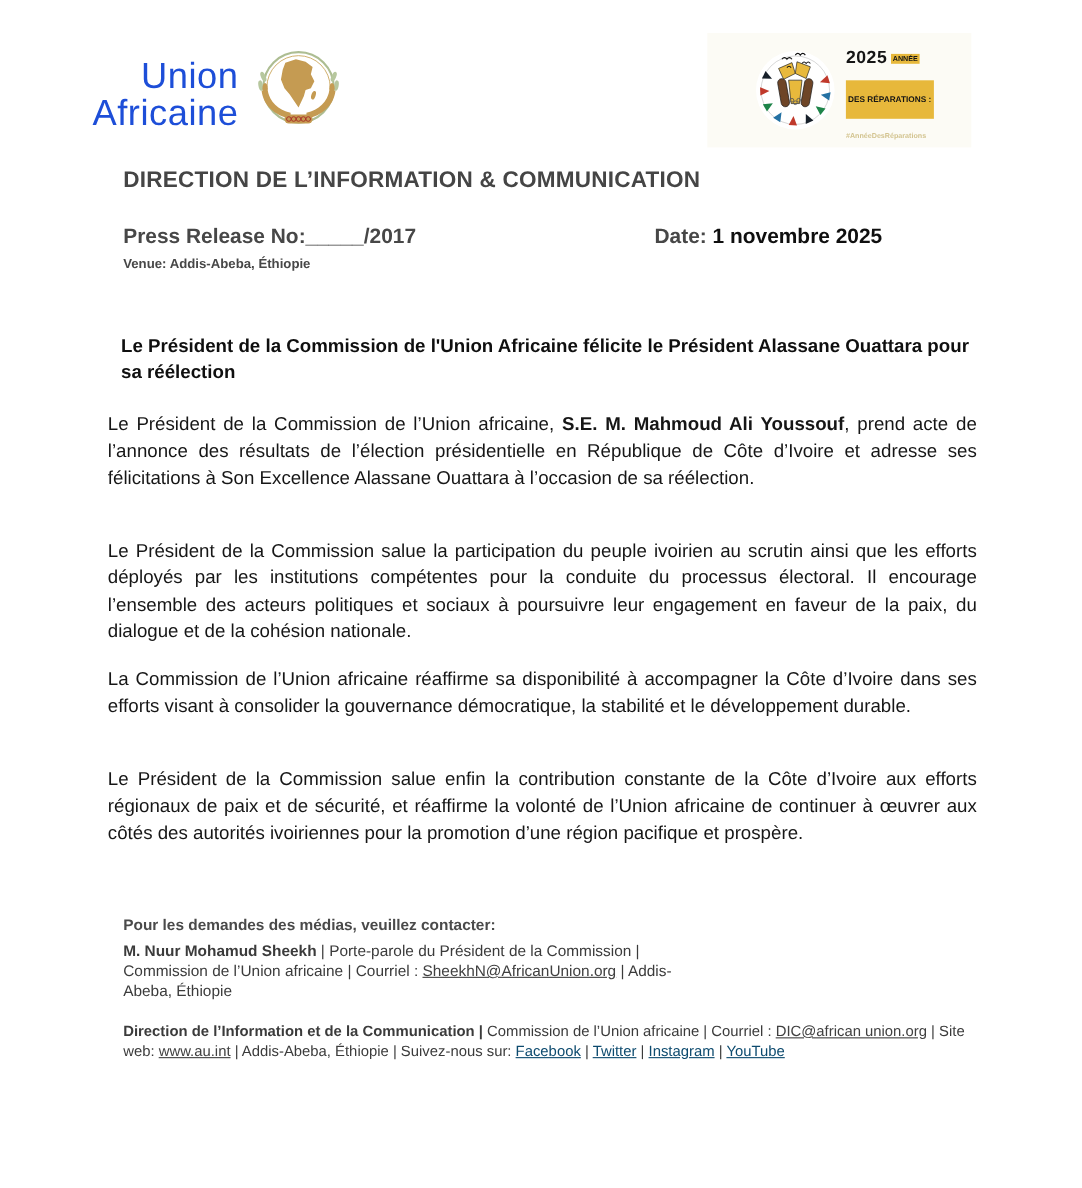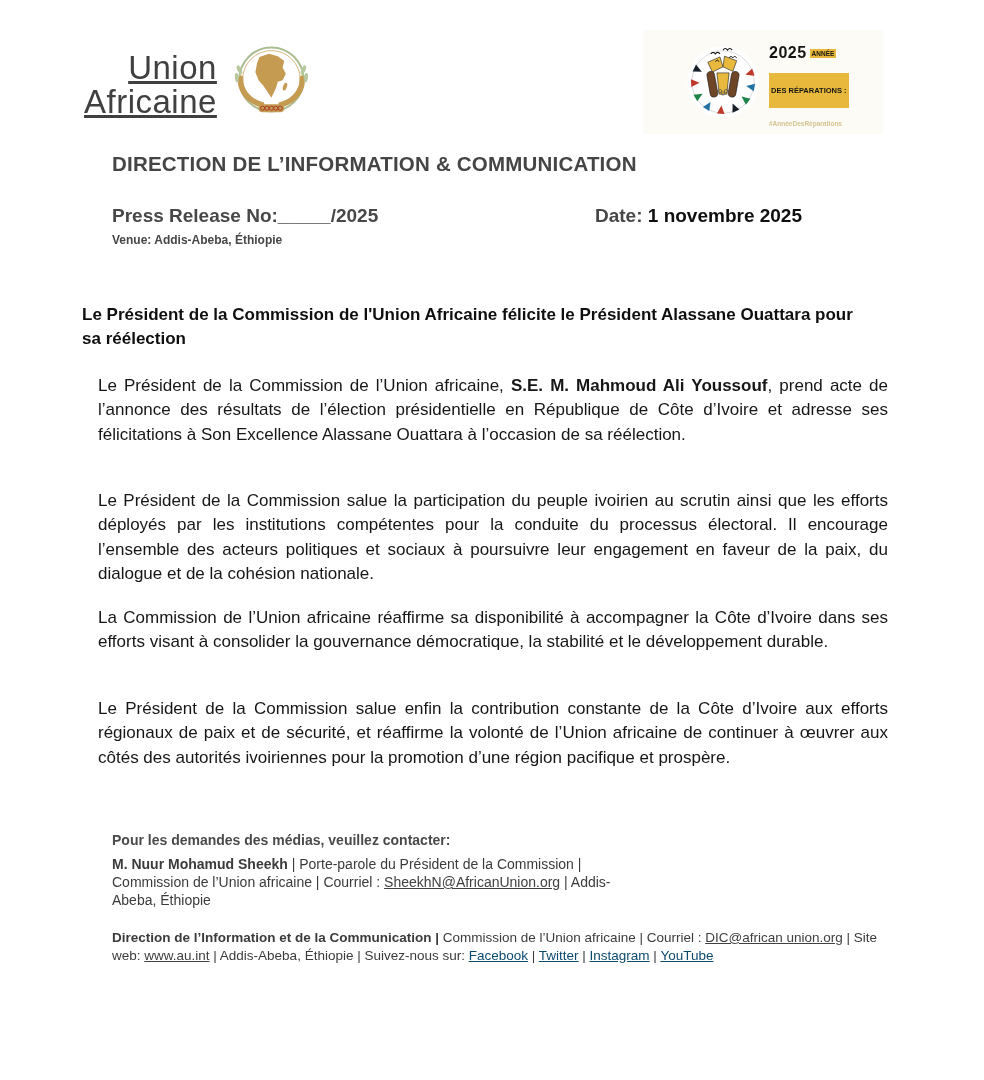--- a/index.html
+++ b/index.html
@@ -8,22 +8,22 @@
     font-family:"Liberation Sans", sans-serif;color:#161616;overflow:hidden;
   }
   .abs{position:absolute;}
   .b{font-weight:bold;}
   .lnk{color:#404040;cursor:pointer;}
   .u{color:#0c4a6e;text-decoration:underline;cursor:pointer;}
 
   
   .au-logo{left:84px;top:40px;display:flex;align-items:center;gap:4px;}
   .au-wordmark{
-    text-align:right;color:#404040;font-size:33px;line-height:1.02;
-    font-weight:400;letter-spacing:.5px;text-decoration:underline;
+    text-align:right;color:#1d4ed8;font-size:33px;line-height:1.02;
+    font-weight:400;letter-spacing:.5px;
   }
   
   .rep-block{
     left:643px;top:30px;width:240px;height:104px;background:#fcfbf5;
     display:flex;align-items:flex-start;padding-top:14px;box-sizing:border-box;
   }
   .rep-emblem{margin-left:42px;flex:0 0 auto;}
   .rep-text{margin-left:8px;display:flex;flex-direction:column;gap:11px;width:120px;}
   .rep-row1{display:flex;align-items:center;gap:3px;}
   .rep-year{font-size:16px;font-weight:900;color:#151515;letter-spacing:.5px;}
@@ -33,21 +33,21 @@
   .rep-hash{font-size:6.5px;font-weight:700;color:#d3c490;margin-top:1px;}
 
   
   .dept{left:112px;top:152px;font-size:20.5px;font-weight:bold;color:#454545;letter-spacing:.2px;}
   .press-row{left:112px;top:205px;width:774px;font-size:19px;font-weight:bold;color:#474747;}
   .date-part{position:absolute;left:483px;top:0;white-space:nowrap;}
   .date-value{color:#0f0f0f;}
   .venue{left:112px;top:233px;font-size:12px;font-weight:bold;color:#474747;}
 
   
-  .doc-title{left:82px;top:303px;width:790px;font-size:17px;font-weight:bold;color:#0f0f0f;line-height:24.3px;}
+  .doc-title{left:110px;top:303px;width:790px;font-size:17px;font-weight:bold;color:#0f0f0f;line-height:24.3px;}
   .para{left:98px;width:790px;font-size:17px;line-height:24.3px;text-align:justify;color:#161616;}
   .p1{top:374px;} .p2{top:489px;} .p3{top:606px;} .p4{top:697px;}
 
   
   .contact-heading{left:112px;top:832px;font-size:14px;font-weight:bold;color:#4a4a4a;}
   .media-block{left:112px;top:855px;width:525px;font-size:14px;line-height:18px;color:#3b3b3b;}
   .direction-block{left:112px;top:929px;width:780px;font-size:13.5px;line-height:17.5px;color:#3b3b3b;}
 </style>
 </head>
 <body>
@@ -133,21 +133,21 @@
       <span class="rep-tag">ANNÉE</span>
     </div>
     <span class="rep-tag2">DES RÉPARATIONS :</span>
     <span class="rep-hash">#AnnéeDesRéparations</span>
   </div>
 </div>
 
 <div class="abs dept">DIRECTION DE L’INFORMATION &amp; COMMUNICATION</div>
 
 <div class="abs press-row">
-  <span>Press Release No:_____/2025</span>
+  <span>Press Release No:_____/2017</span>
   <span class="date-part">
     <span>Date: </span><span class="date-value">1 novembre 2025</span>
   </span>
 </div>
 
 <div class="abs venue">Venue: Addis-Abeba, Éthiopie</div>
 
 <div class="abs doc-title">Le Président de la Commission de l'Union Africaine félicite le Président Alassane Ouattara pour sa réélection</div>
 
 <div class="abs para p1"><span>Le Président de la Commission de l’Union africaine, </span><span class="b">S.E. M. Mahmoud Ali Youssouf</span><span>, prend acte de l’annonce des résultats de l’élection présidentielle en République de Côte d’Ivoire et adresse ses félicitations à Son Excellence Alassane Ouattara à l’occasion de sa réélection.</span></div>

